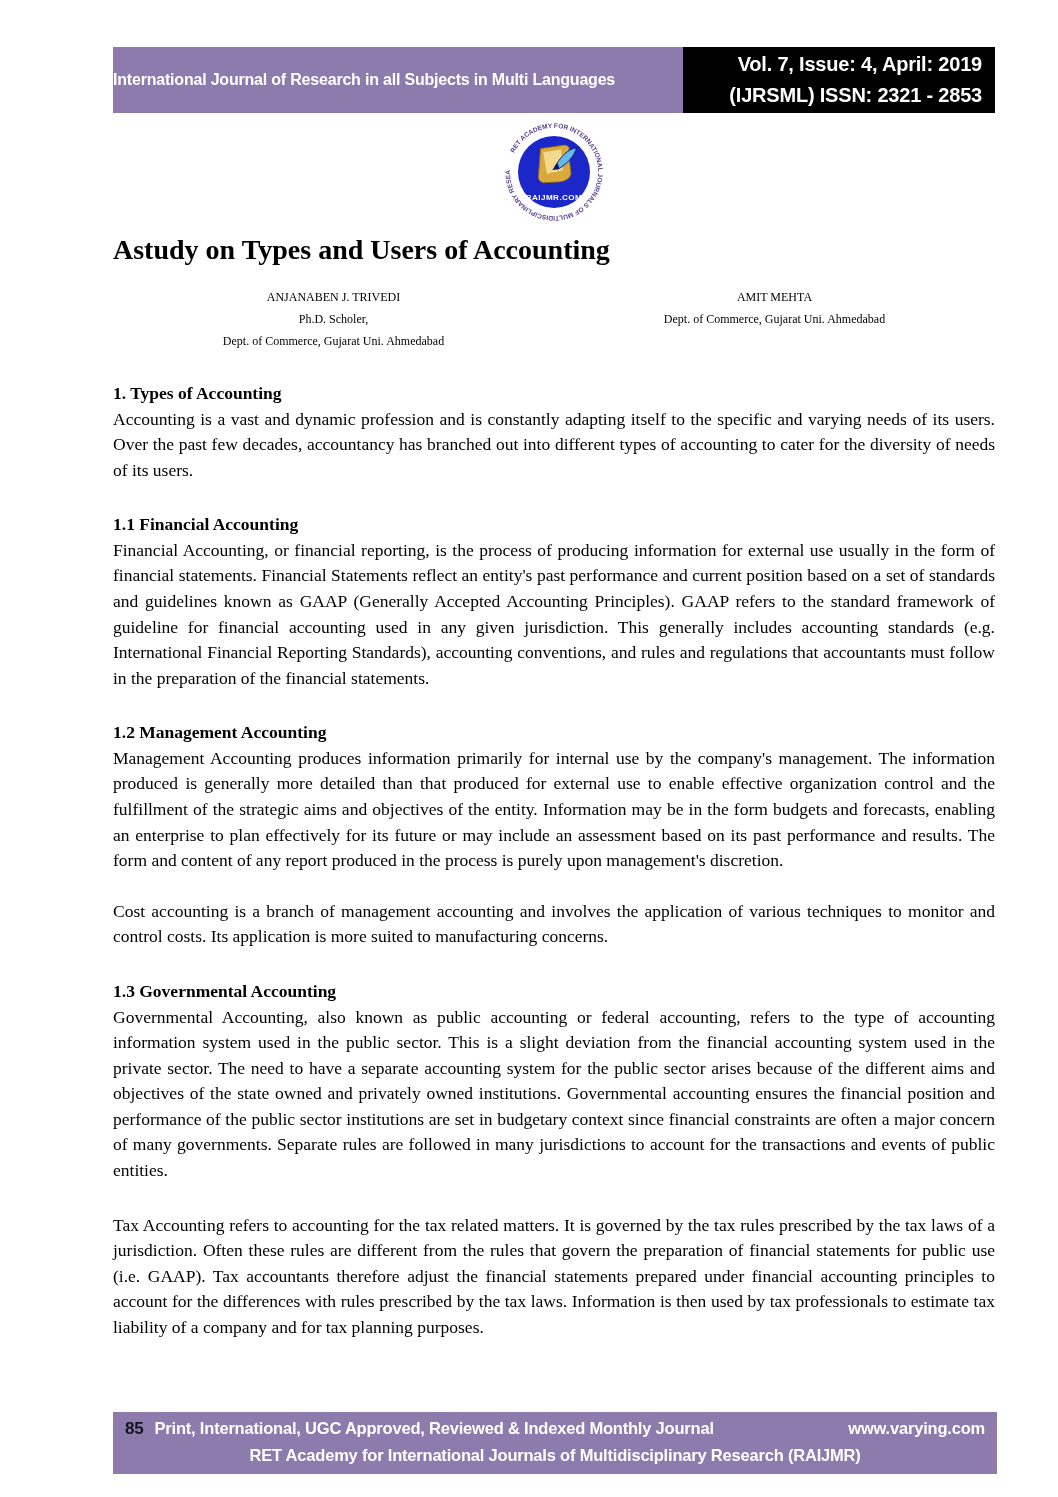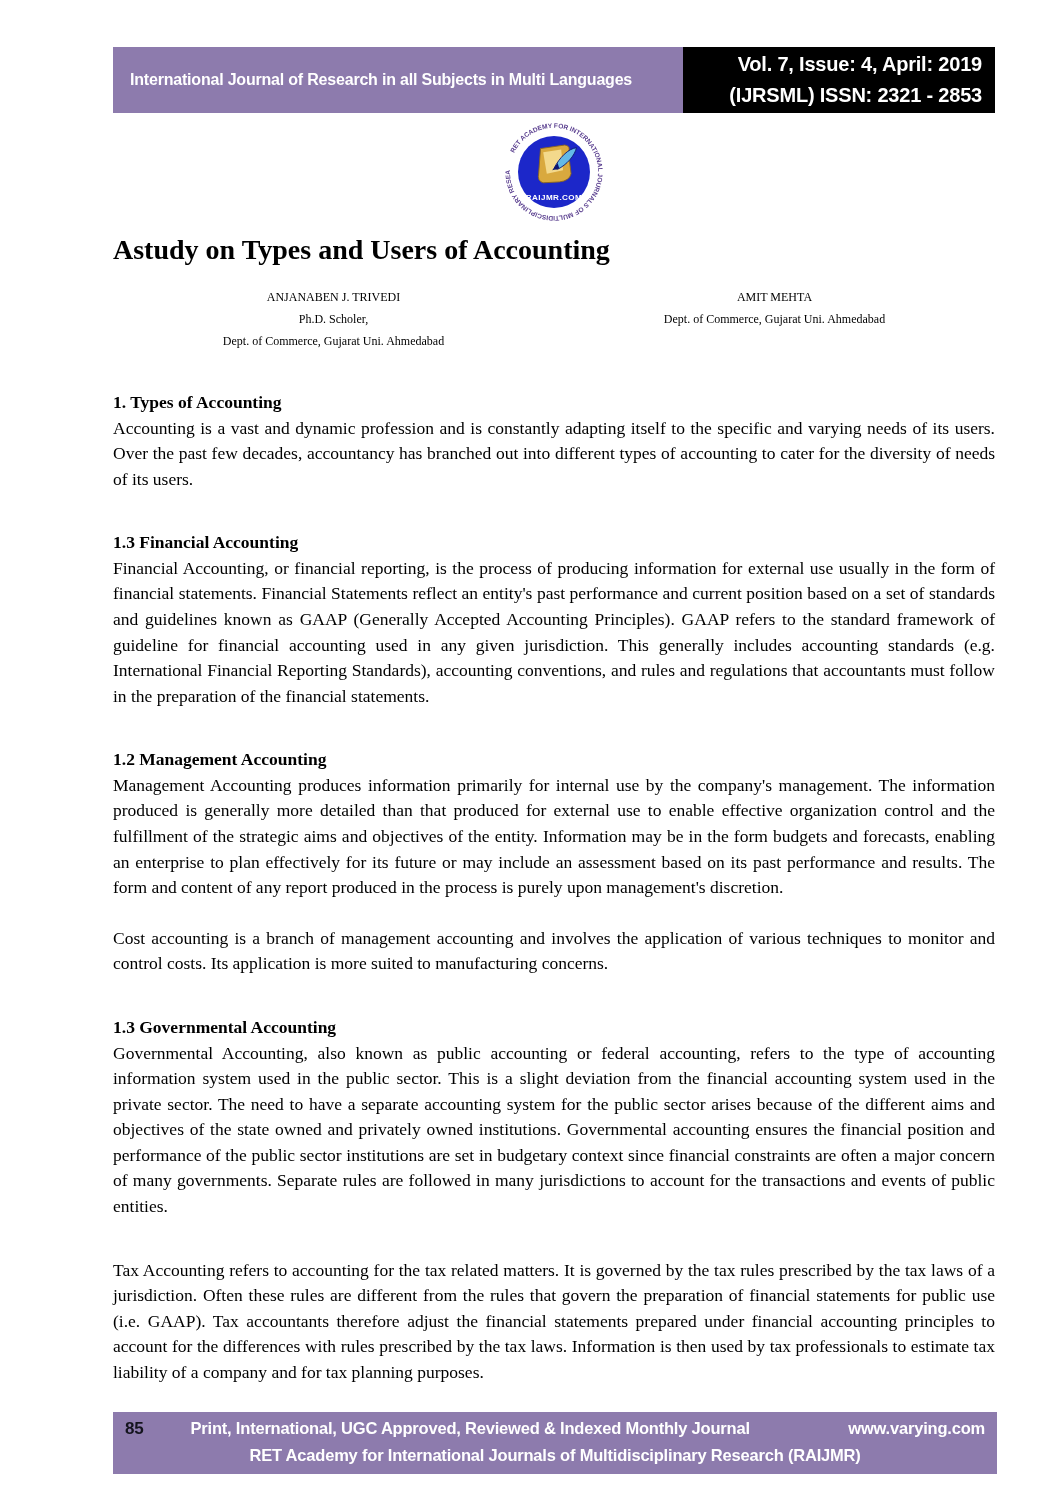--- a/index.html
+++ b/index.html
@@ -22,21 +22,20 @@
     display:flex;
     width:882px; height:66px;
     font-family:"Liberation Sans", sans-serif;
     font-weight:bold;
     color:#ffffff;
     letter-spacing:-0.2px;
   }
   .header-left {
     width:570px;
     background:#8d7bad;
-    padding-left:17px;
     display:flex; flex-direction:column; justify-content:center;
     gap:8px;
     font-size:16px;
   }
   .header-right {
     flex:1;
     background:#000000;
     padding-right:13px;
     display:flex; flex-direction:column; justify-content:center;
     gap:8px;
@@ -59,21 +58,21 @@
     margin-top:19px;
     width:882px;
   }
   .author-block {
     flex:1;
     text-align:center;
     font-size:12px;
     line-height:22px;
   }
   
-  .body-section { margin-top:38px; }
+  .body-section { margin-top:29px; }
   .body-section h2 {
     font-size:17.5px;
     font-weight:bold;
     line-height:25.5px;
   }
   .body-section p {
     font-size:17.5px;
     line-height:25.6px;
     text-align:justify;
     font-family:Liberation Serif, serif;
@@ -89,21 +88,20 @@
     font-family:"Liberation Sans", sans-serif;
     font-weight:bold;
     font-size:16.5px;
     padding:3px 12px 5px 12px;
     letter-spacing:-0.2px;
   }
   .footer-line1 {
     display:flex;
     align-items:flex-start;
     line-height:27px;
-    gap:36px;
   }
   .footer-page-num {
     color:#14141e;
     margin-right:11px;
     font-size:17px;
   }
   .footer-url { margin-left:auto; }
   .footer-line2 {
     text-align:center;
     line-height:27px;
@@ -159,21 +157,21 @@
       <div>Dept. of Commerce, Gujarat Uni. Ahmedabad</div>
     </div>
   </div>
 
   <section class="body-section">
     <h2>1. Types of Accounting</h2>
     <p>Accounting is a vast and dynamic profession and is constantly adapting itself to the specific and varying needs of its users. Over the past few decades, accountancy has branched out into different types of accounting to cater for the diversity of needs of its users.</p>
   </section>
 
   <section class="body-section">
-    <h2>1.3 Financial Accounting</h2>
+    <h2>1.1 Financial Accounting</h2>
     <p>Financial Accounting, or financial reporting, is the process of producing information for external use usually in the form of financial statements. Financial Statements reflect an entity's past performance and current position based on a set of standards and guidelines known as GAAP (Generally Accepted Accounting Principles). GAAP refers to the standard framework of guideline for financial accounting used in any given jurisdiction. This generally includes accounting standards (e.g. International Financial Reporting Standards), accounting conventions, and rules and regulations that accountants must follow in the preparation of the financial statements.</p>
   </section>
 
   <section class="body-section">
     <h2>1.2 Management Accounting</h2>
     <p>Management Accounting produces information primarily for internal use by the company's management. The information produced is generally more detailed than that produced for external use to enable effective organization control and the fulfillment of the strategic aims and objectives of the entity. Information may be in the form budgets and forecasts, enabling an enterprise to plan effectively for its future or may include an assessment based on its past performance and results. The form and content of any report produced in the process is purely upon management's discretion.</p>
     <p>Cost accounting is a branch of management accounting and involves the application of various techniques to monitor and control costs. Its application is more suited to manufacturing concerns.</p>
   </section>
 
   <section class="body-section">

